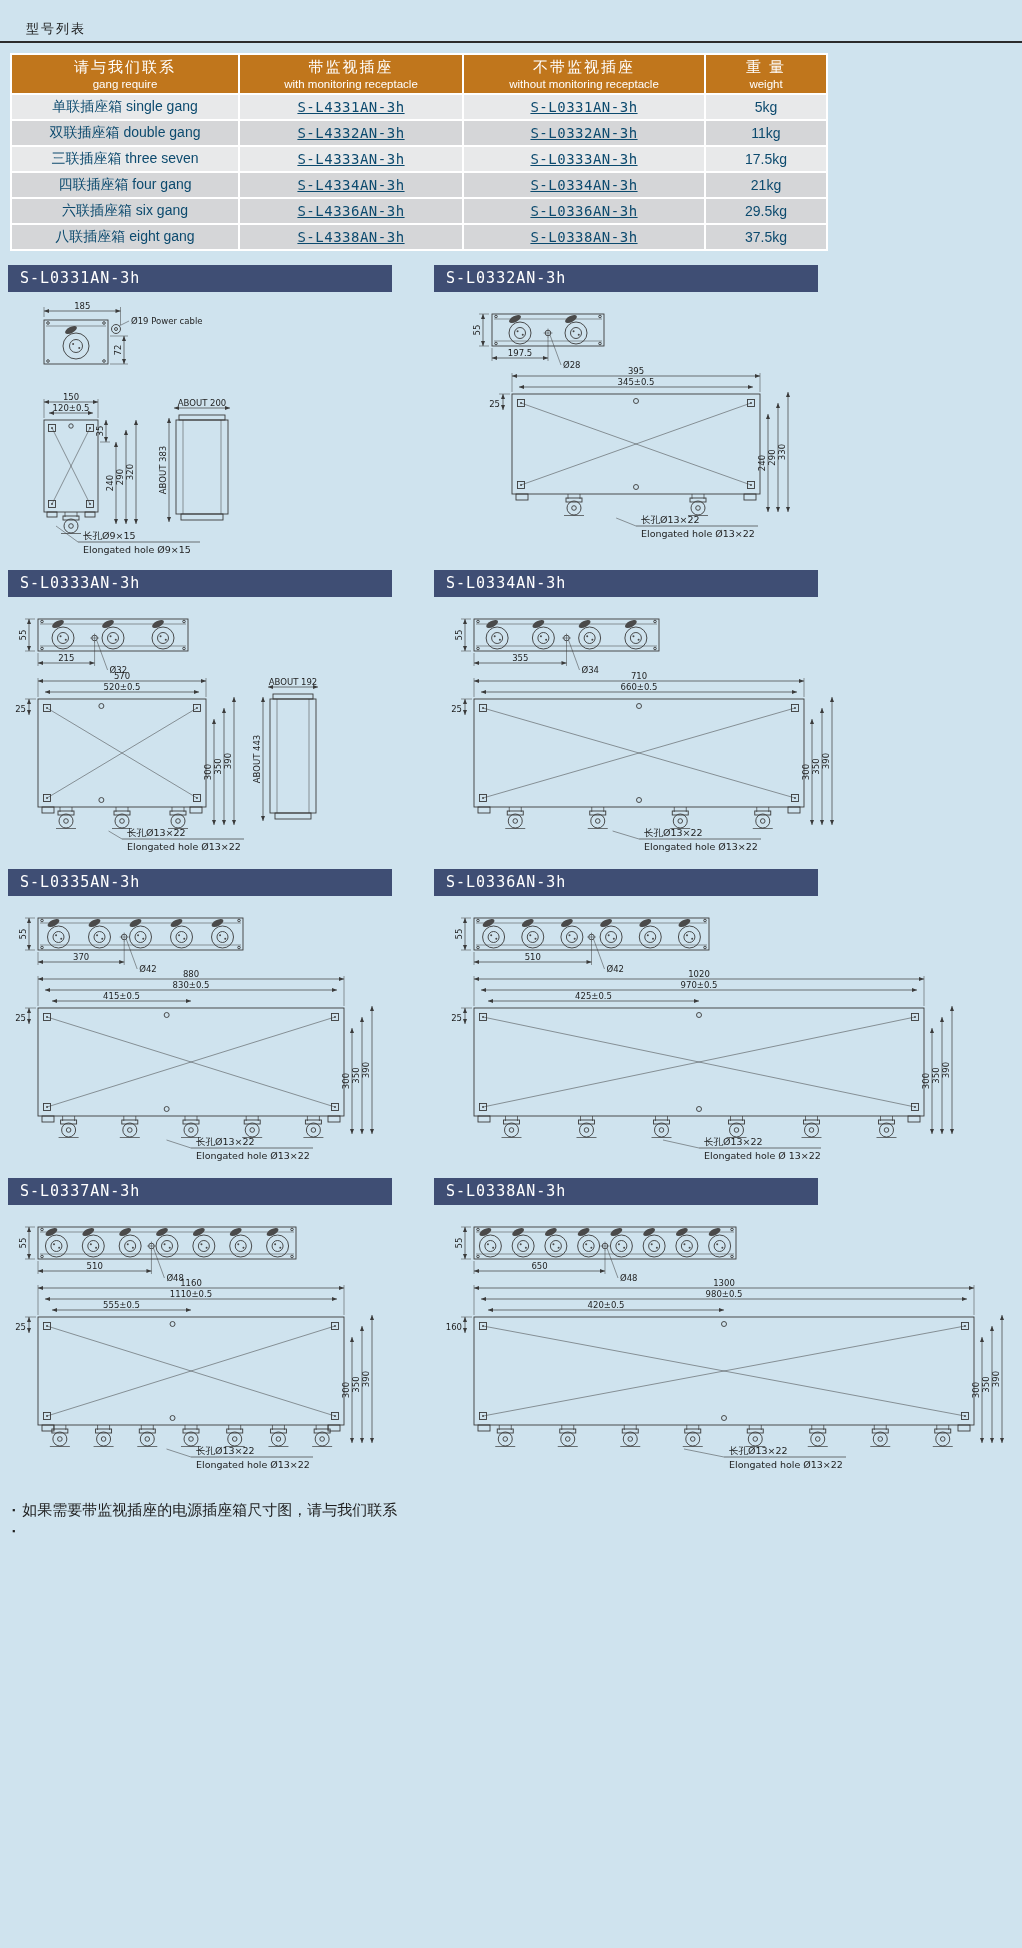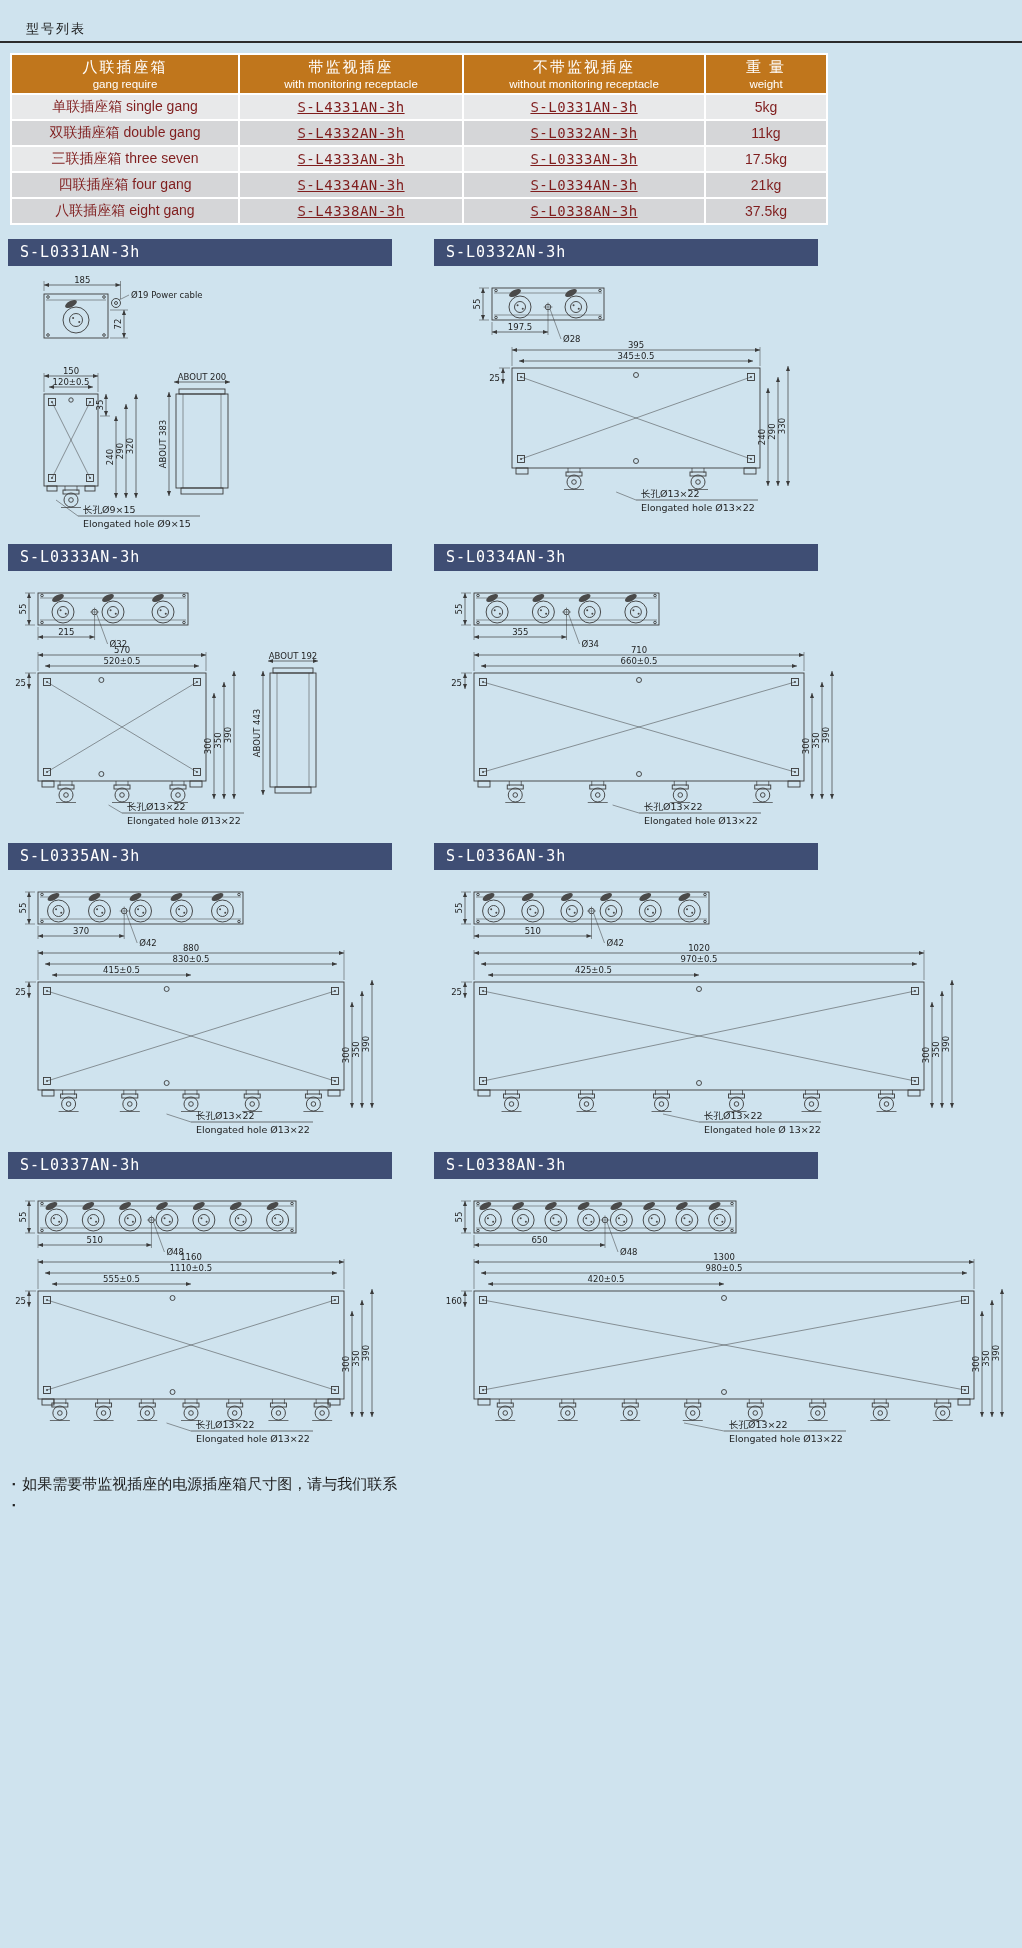--- a/index.html
+++ b/index.html
@@ -12,21 +12,21 @@
   }
   .top { padding-top:20px; }
   .page-title { font-size:13px; margin-left:26px; letter-spacing:2px; }
   .title-rule { border:none; border-top:2px solid #2b2b2b; margin-top:3px; }
 
   
   .model-table { margin:10px 0 0 10px; border-collapse:separate; border-spacing:2px; background:#ffffff; }
   .model-table th { background:var(--hdr-bg,#c0761c); color:#fff; font-weight:normal; padding:3px 2px; }
   .hcn { font-size:15px; letter-spacing:2px; }
   .hen { font-size:11.5px; margin-top:1px; }
-  .model-table td { text-align:center; font-size:14px; height:24px; color:#7f1d1d; }
+  .model-table td { text-align:center; font-size:14px; height:24px; color:#0c4a6e; }
   .row-a td { background:var(--row-light,#e8e9ea); }
   .row-b td { background:var(--row-dark,#d6d7d9); }
   .c-gang { font-size:13.5px; }
   .c-model { font-family:"DejaVu Sans Mono",monospace; font-size:14px; letter-spacing:0.5px;text-decoration:underline; }
   .c-weight { font-size:13.5px; }
 
   
   .panels { padding-left:8px; margin-top:14px; }
   .panel-row { display:flex; margin-bottom:8px; }
   .panel-left { flex:0 0 426px; width:426px; }
@@ -64,21 +64,21 @@
 <table class="model-table">
   <colgroup>
     <col style="width:226px">
       <col style="width:222px">
       <col style="width:240px">
       <col style="width:120px">
   </colgroup>
   <thead>
       <tr>
         <th>
-          <div class="hcn">八联插座箱</div>
+          <div class="hcn">请与我们联系</div>
           <div class="hen">gang require</div>
         </th>
         <th>
           <div class="hcn">带监视插座</div>
           <div class="hen">with monitoring receptacle</div>
         </th>
         <th>
           <div class="hcn">不带监视插座</div>
           <div class="hen">without monitoring receptacle</div>
         </th>
@@ -105,20 +105,26 @@
         <td class="c-gang">三联插座箱 three seven</td>
         <td class="c-model">S-L4333AN-3h</td>
         <td class="c-model">S-L0333AN-3h</td>
         <td class="c-weight">17.5kg</td>
       </tr>
       <tr class="row-b">
         <td class="c-gang">四联插座箱 four gang</td>
         <td class="c-model">S-L4334AN-3h</td>
         <td class="c-model">S-L0334AN-3h</td>
         <td class="c-weight">21kg</td>
+      </tr>
+      <tr class="row-b">
+        <td class="c-gang">六联插座箱 six gang</td>
+        <td class="c-model">S-L4336AN-3h</td>
+        <td class="c-model">S-L0336AN-3h</td>
+        <td class="c-weight">29.5kg</td>
       </tr>
       <tr class="row-b">
         <td class="c-gang">八联插座箱 eight gang</td>
         <td class="c-model">S-L4338AN-3h</td>
         <td class="c-model">S-L0338AN-3h</td>
         <td class="c-weight">37.5kg</td>
       </tr>
     </tbody>
 </table>
 

